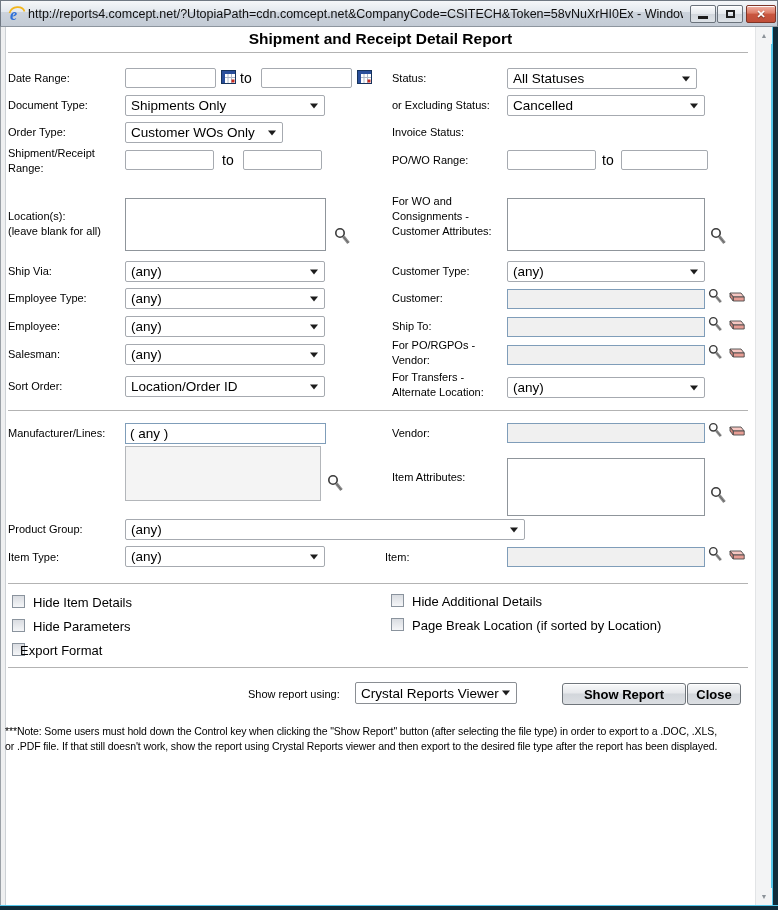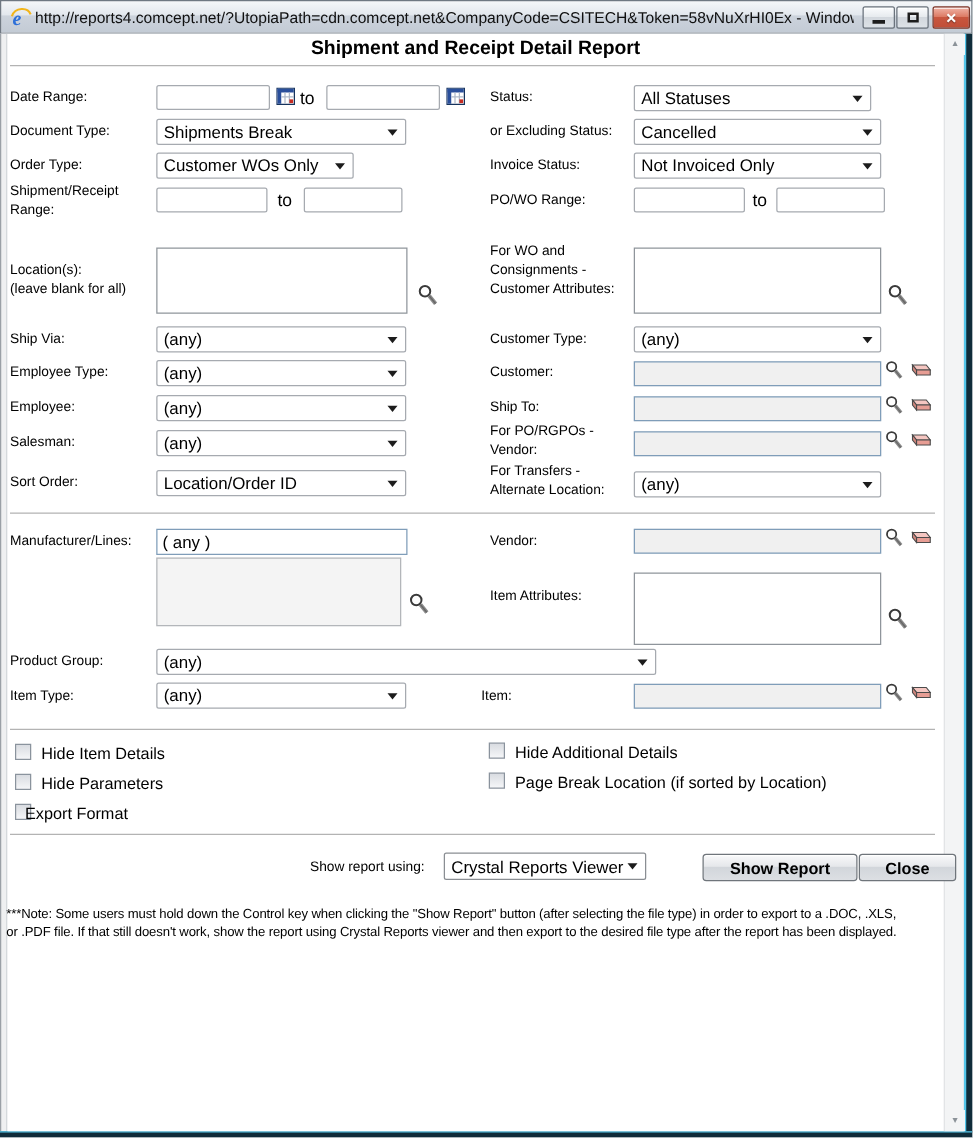--- a/index.html
+++ b/index.html
@@ -173,39 +173,35 @@
       </svg>
   </span>
   <div class="lbl" style="left:392px; top:71px">Status:</div>
   <div class="dd" style="left:507px; top:68px; width:190px">
       <span>All Statuses</span>
       <span class="arr"></span>
     </div>
 
   <div class="lbl" style="left:8px; top:98px">Document Type:</div>
   <div class="dd" style="left:125px; top:95px; width:200px">
-      <span>Shipments Break</span>
+      <span>Shipments Only</span>
       <span class="arr"></span>
     </div>
   <div class="lbl" style="left:392px; top:98px">or Excluding Status:</div>
   <div class="dd" style="left:507px; top:95px; width:198px">
       <span>Cancelled</span>
       <span class="arr"></span>
     </div>
 
   <div class="lbl" style="left:8px; top:125px">Order Type:</div>
   <div class="dd" style="left:125px; top:122px; width:158px">
       <span>Customer WOs Only</span>
       <span class="arr"></span>
     </div>
   <div class="lbl" style="left:392px; top:125px">Invoice Status:</div>
-  <div class="dd" style="left:507px; top:122px; width:198px">
-      <span>Not Invoiced Only</span>
-      <span class="arr"></span>
-    </div>
 
   <div class="lbl" style="left:8px; top:146px">Shipment/Receipt
 Range:</div>
   <input class="ti" style="left: 125px; top: 150px; width: 89px;" value="">
   <span class="to" style="left:222px; top:152px">to</span>
   <input class="ti" style="left: 243px; top: 150px; width: 79px;" value="">
   <div class="lbl" style="left:392px; top:153px">PO/WO Range:</div>
   <input class="ti" style="left: 507px; top: 150px; width: 89px;" value="">
   <span class="to" style="left:602px; top:152px">to</span>
   <input class="ti" style="left: 621px; top: 150px; width: 87px;" value="">
@@ -407,18 +403,18 @@
   <span class="cblbl" style="left:20px; top:643px">Export Format</span>
 
   <div class="divider" style="top:667px"></div>
 
   <div class="lbl" style="left:248px; top:687px">Show report using:</div>
   <div class="dd" style="left:355px; top:682px; width:162px; height:22px; border-color:#8a8e93">
       <span>Crystal Reports Viewer</span>
       <span class="arr"></span>
     </div>
   <div class="btn" style="left:562px; top:683px; width:124px">Show Report</div>
-  <div class="btn" style="left:687px; top:683px; width:78px">Close</div>
+  <div class="btn" style="left:687px; top:683px; width:54px">Close</div>
 
   <div class="note" style="top:725px">***Note: Some users must hold down the Control key when clicking the "Show Report" button (after selecting the file type) in order to export to a .DOC, .XLS,</div>
   <div class="note" style="top:740px">or .PDF file. If that still doesn't work, show the report using Crystal Reports viewer and then export to the desired file type after the report has been displayed.</div>
 
 </div>
 
 </body></html>

